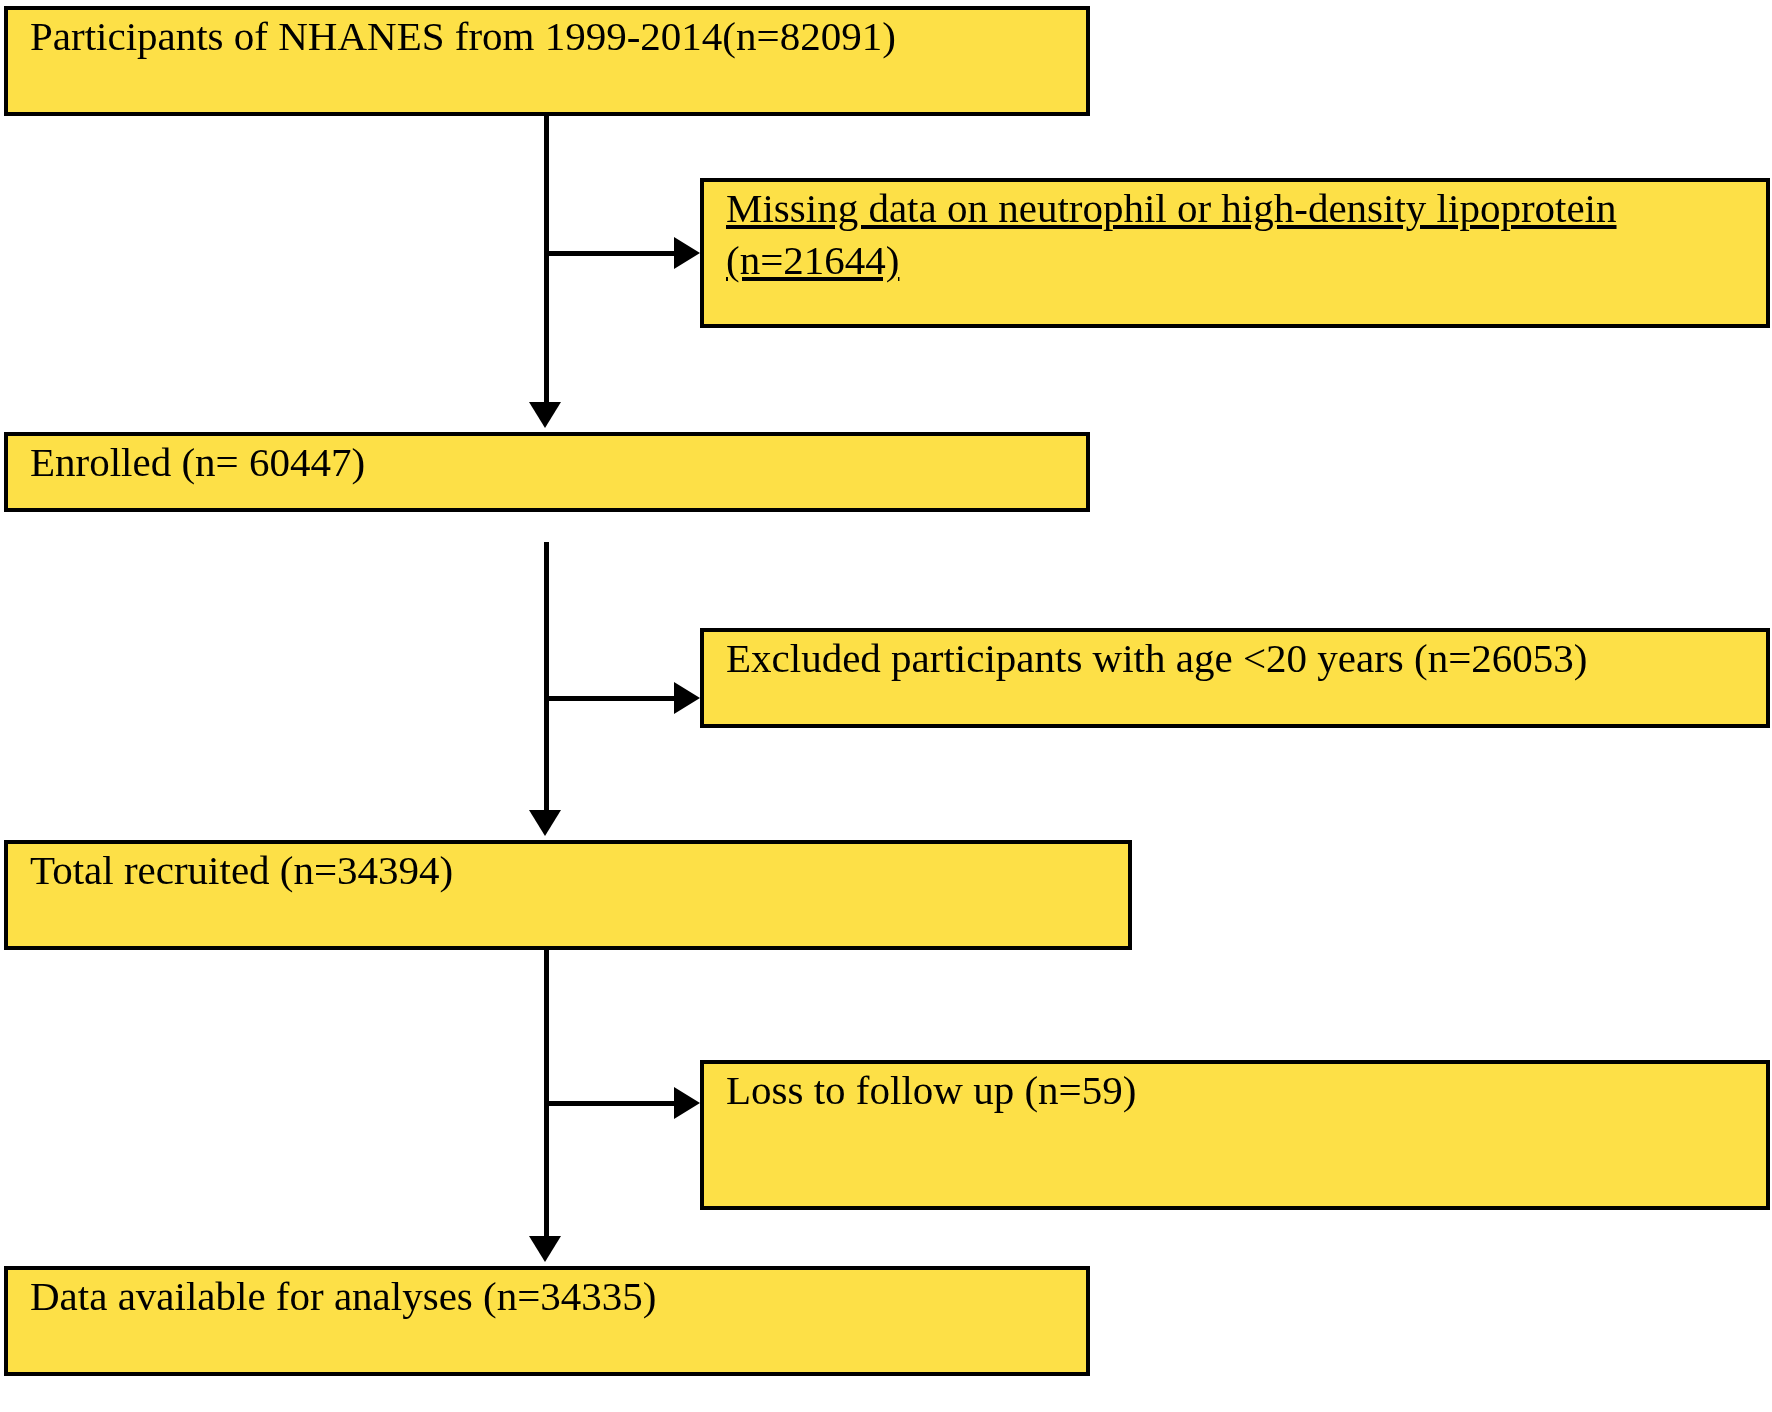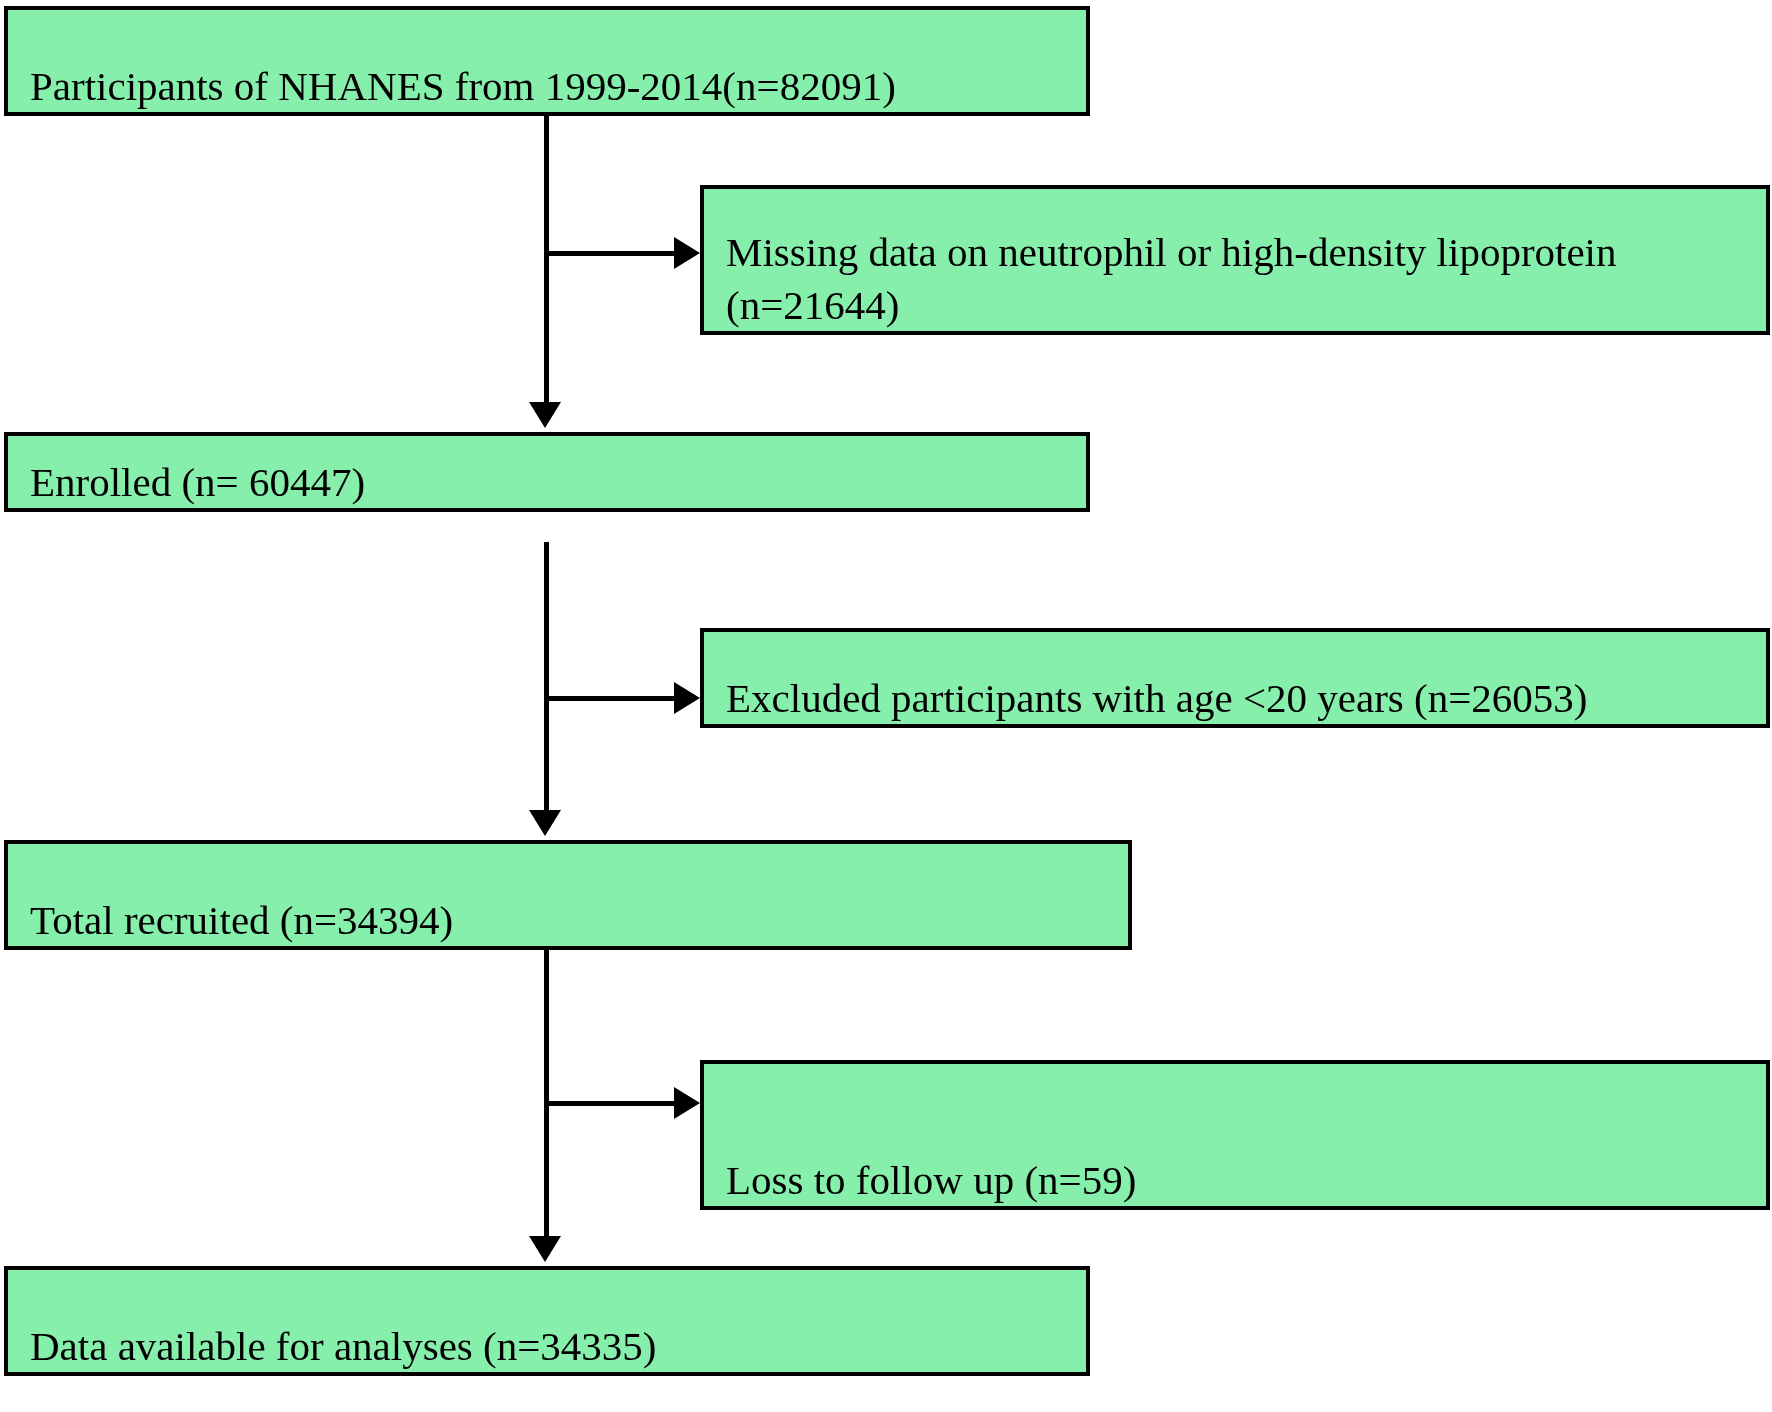--- a/index.html
+++ b/index.html
@@ -16,41 +16,41 @@
   }
   #flow {
     position: relative;
     width: 1772px;
     height: 1412px;
   }
   .node {
     position: absolute;
     box-sizing: border-box;
     border: 4px solid #000000;
-    background: #86efac;
+    background: #fde047;
     display: flex;
-    align-items: flex-end;
+    align-items: flex-start;
   }
   .node .txt {
     display: block;
     width: 100%;
     padding: 0 22px;
     font-size: 41px;
     line-height: 1.28;
     color: #000000;
     white-space: pre-line;
   }
   
   #box-participants { left: 4px;  top: 6px;    width: 1086px; height: 110px; }
   #box-enrolled     { left: 4px;  top: 432px;  width: 1086px; height: 80px; }
   #box-total        { left: 4px;  top: 840px;  width: 1128px; height: 110px; }
   #box-available    { left: 4px;  top: 1266px; width: 1086px; height: 110px; }
 
   
-  #box-missing   { left: 700px; top: 185px;  width: 1070px; height: 150px; }
+  #box-missing   { left: 700px; top: 178px;  width: 1070px; height: 150px; text-decoration: underline; }
   #box-excluded  { left: 700px; top: 628px;  width: 1070px; height: 100px; }
   #box-loss      { left: 700px; top: 1060px; width: 1070px; height: 150px; }
 
   
   .vline {
     position: absolute;
     width: 5px;
     background: #000000;
   }
   .hline {

